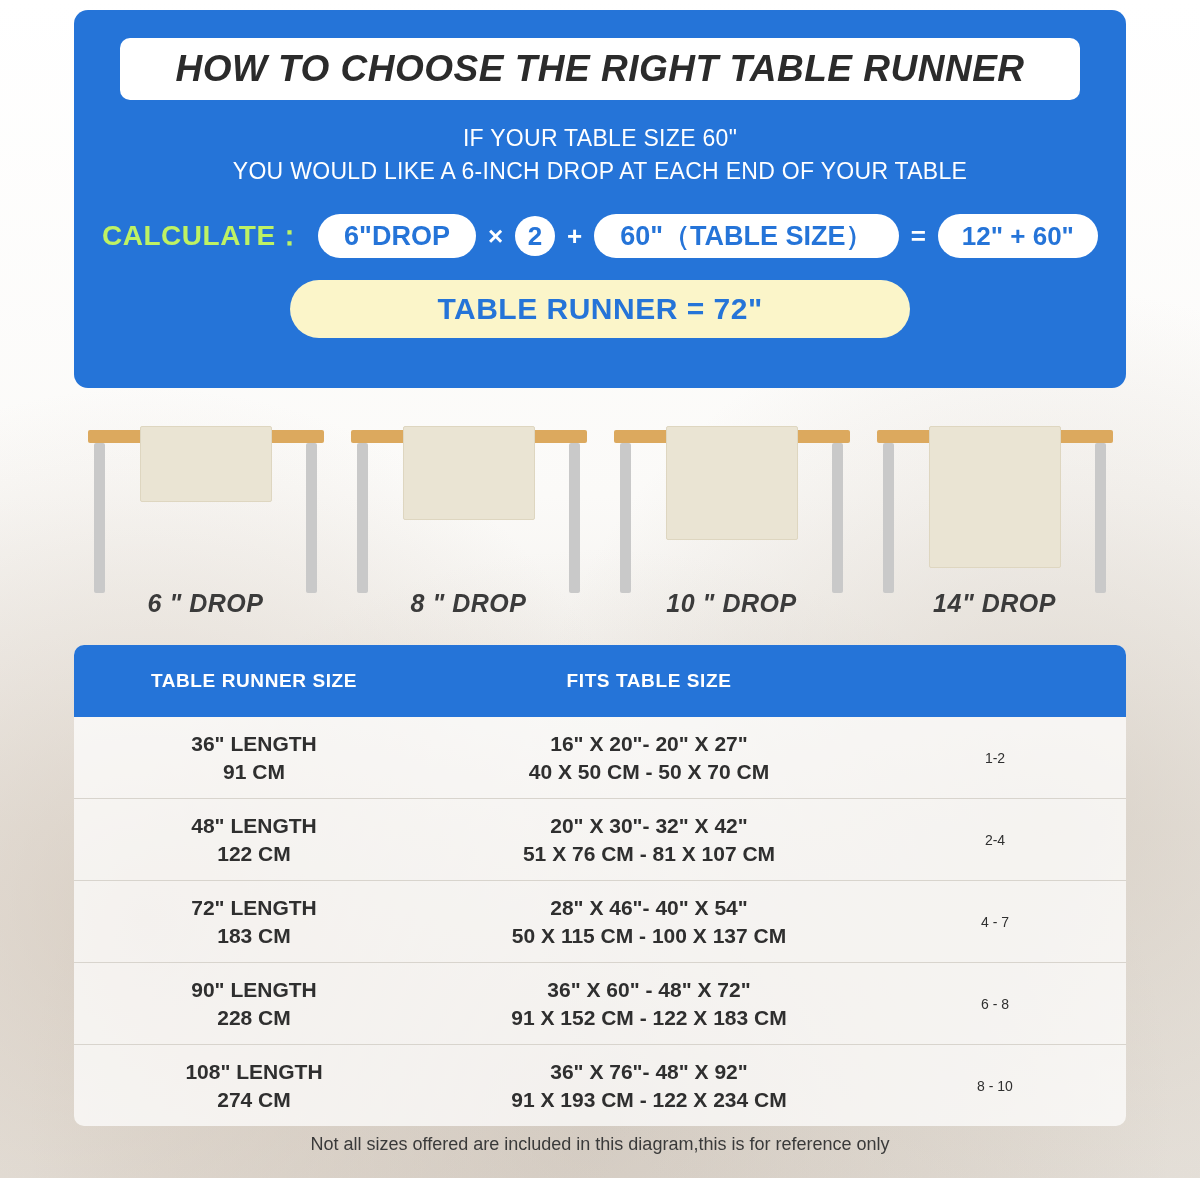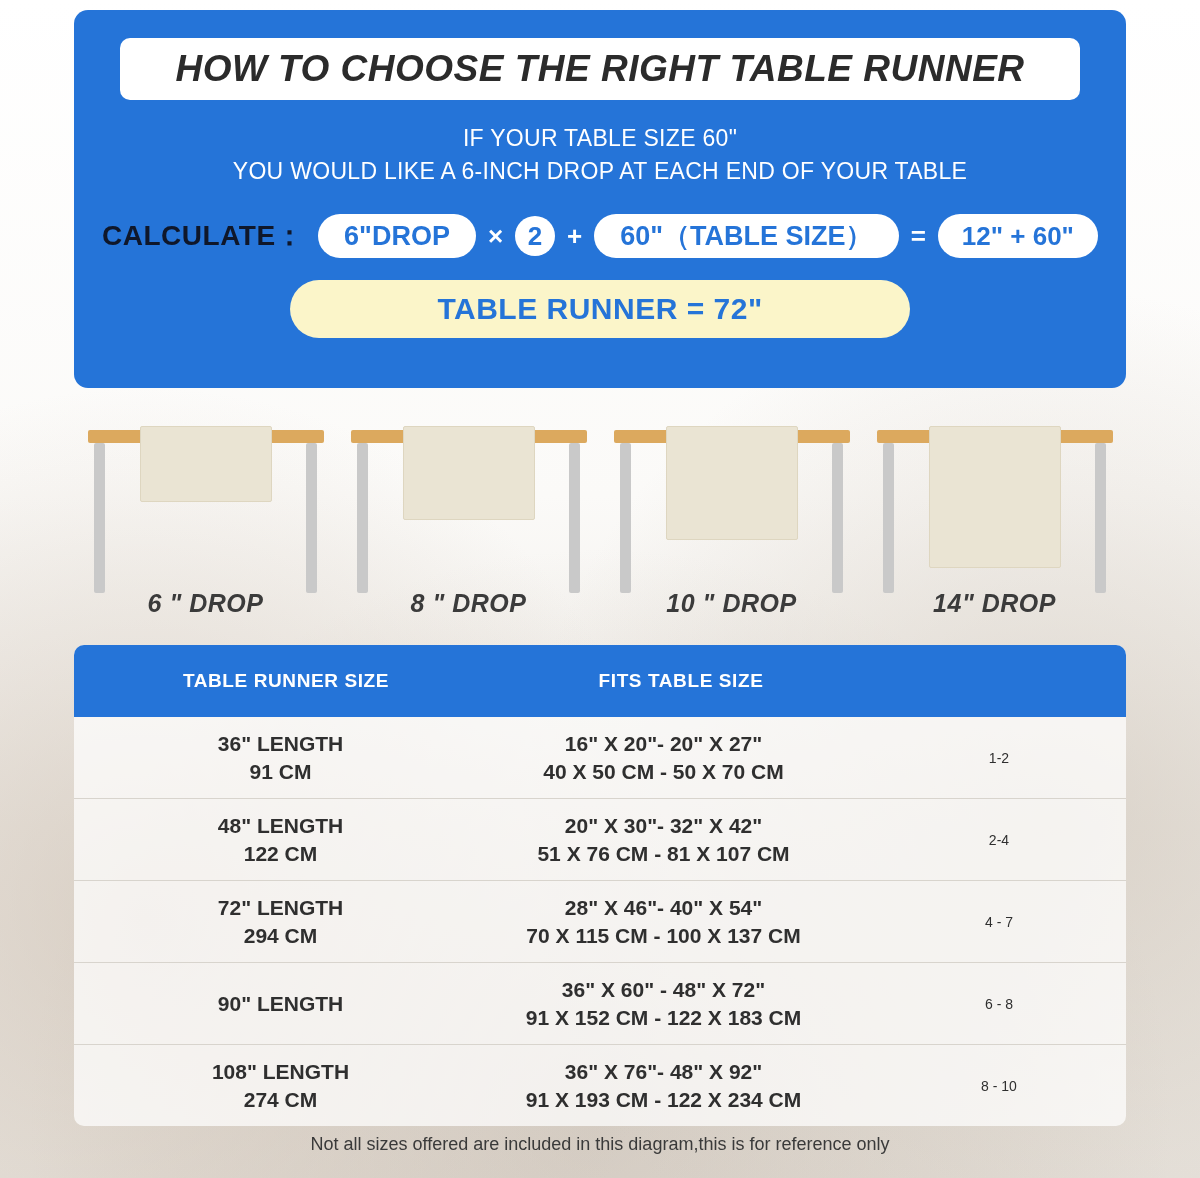--- a/index.html
+++ b/index.html
@@ -72,21 +72,21 @@
   }
 
   .calc-row {
     margin-top: 26px;
     display: flex;
     align-items: center;
     justify-content: center;
     gap: 10px;
   }
   .calc-label {
-    color: #0f172a;
+    color: #bef264;
     font-size: 28px;
     font-weight: bold;
     letter-spacing: 0.5px;
     margin-right: 4px;
   }
   .pill {
     background: #ffffff;
     color: #2574d8;
     border-radius: 30px;
     font-weight: bold;
@@ -193,21 +193,21 @@
     display: flex;
     align-items: center;
   }
   .thead div {
     color: #ffffff;
     font-size: 19px;
     font-weight: bold;
     text-align: center;
     letter-spacing: 0.6px;
   }
-  .col1 { width: 360px; padding-left: 32px; }
+  .col1 { width: 360px; }
   .col2 { width: 430px; }
   .col3 { width: 262px; }
   .trow {
     display: flex;
     align-items: center;
     min-height: 81px;
     border-bottom: 1px solid #d8d4cd;
   }
   .trow:last-of-type { border-bottom: none; }
   .trow .cell {
@@ -323,32 +323,33 @@
       <div class="cell col2">
         <div class="l1">20" X 30"- 32" X 42"</div>
         <div class="l2">51 X 76 CM - 81 X 107 CM</div>
       </div>
       <div class="cell col3 persons">2-4</div>
     </div>
 
     <div class="trow">
       <div class="cell col1">
         <div class="l1">72" LENGTH</div>
-        <div class="l2">294 CM</div>
+        <div class="l2">183 CM</div>
       </div>
       <div class="cell col2">
         <div class="l1">28" X 46"- 40" X 54"</div>
-        <div class="l2">70 X 115 CM - 100 X 137 CM</div>
+        <div class="l2">50 X 115 CM - 100 X 137 CM</div>
       </div>
       <div class="cell col3 persons">4 - 7</div>
     </div>
 
     <div class="trow">
       <div class="cell col1">
         <div class="l1">90" LENGTH</div>
+        <div class="l2">228 CM</div>
       </div>
       <div class="cell col2">
         <div class="l1">36" X 60" - 48" X 72"</div>
         <div class="l2">91 X 152 CM - 122 X 183 CM</div>
       </div>
       <div class="cell col3 persons">6 - 8</div>
     </div>
 
     <div class="trow">
       <div class="cell col1">

